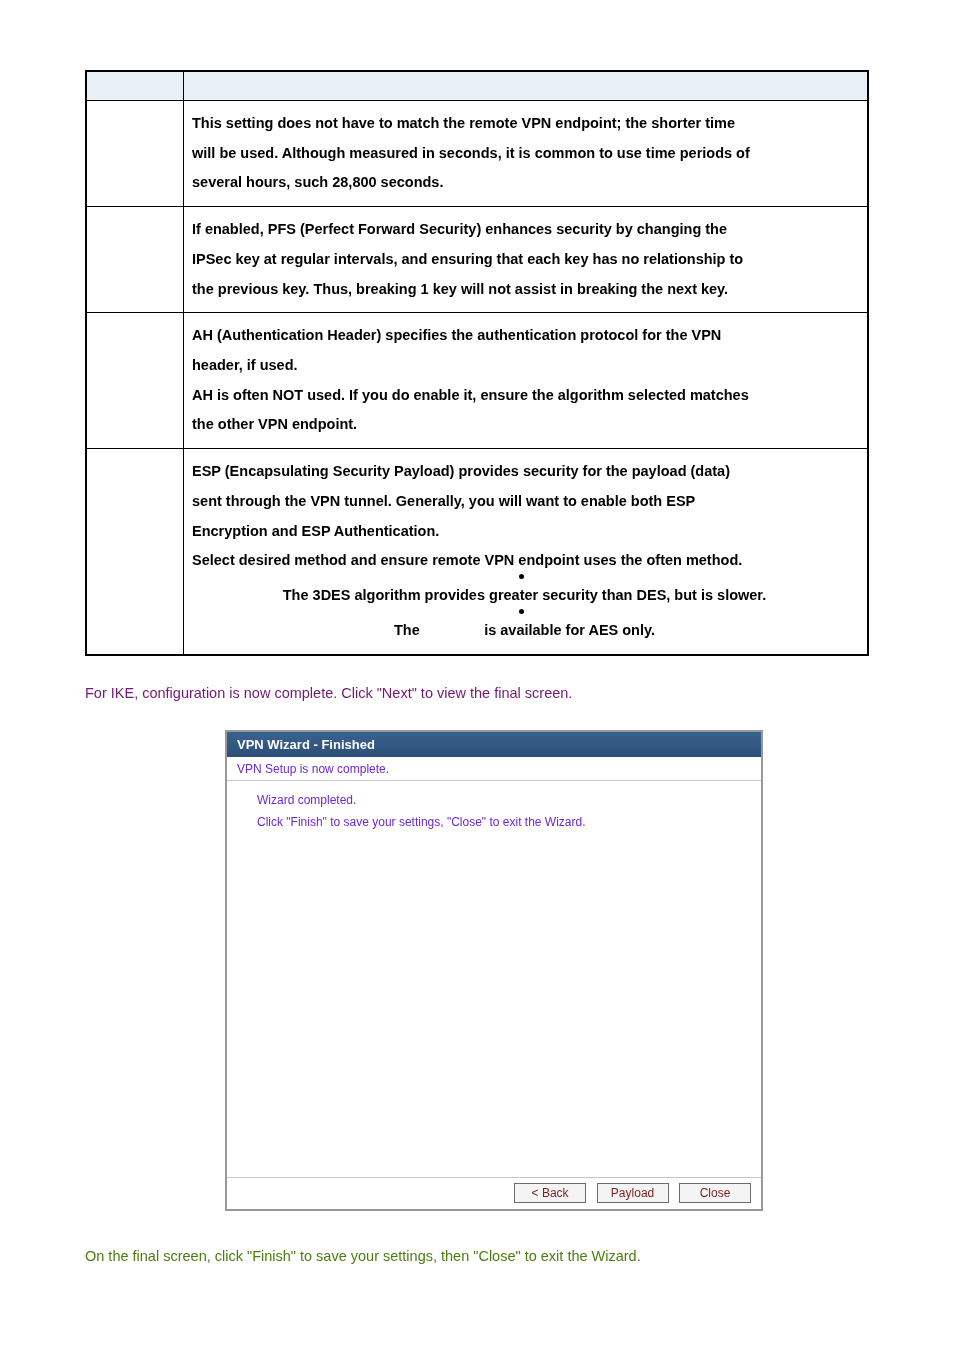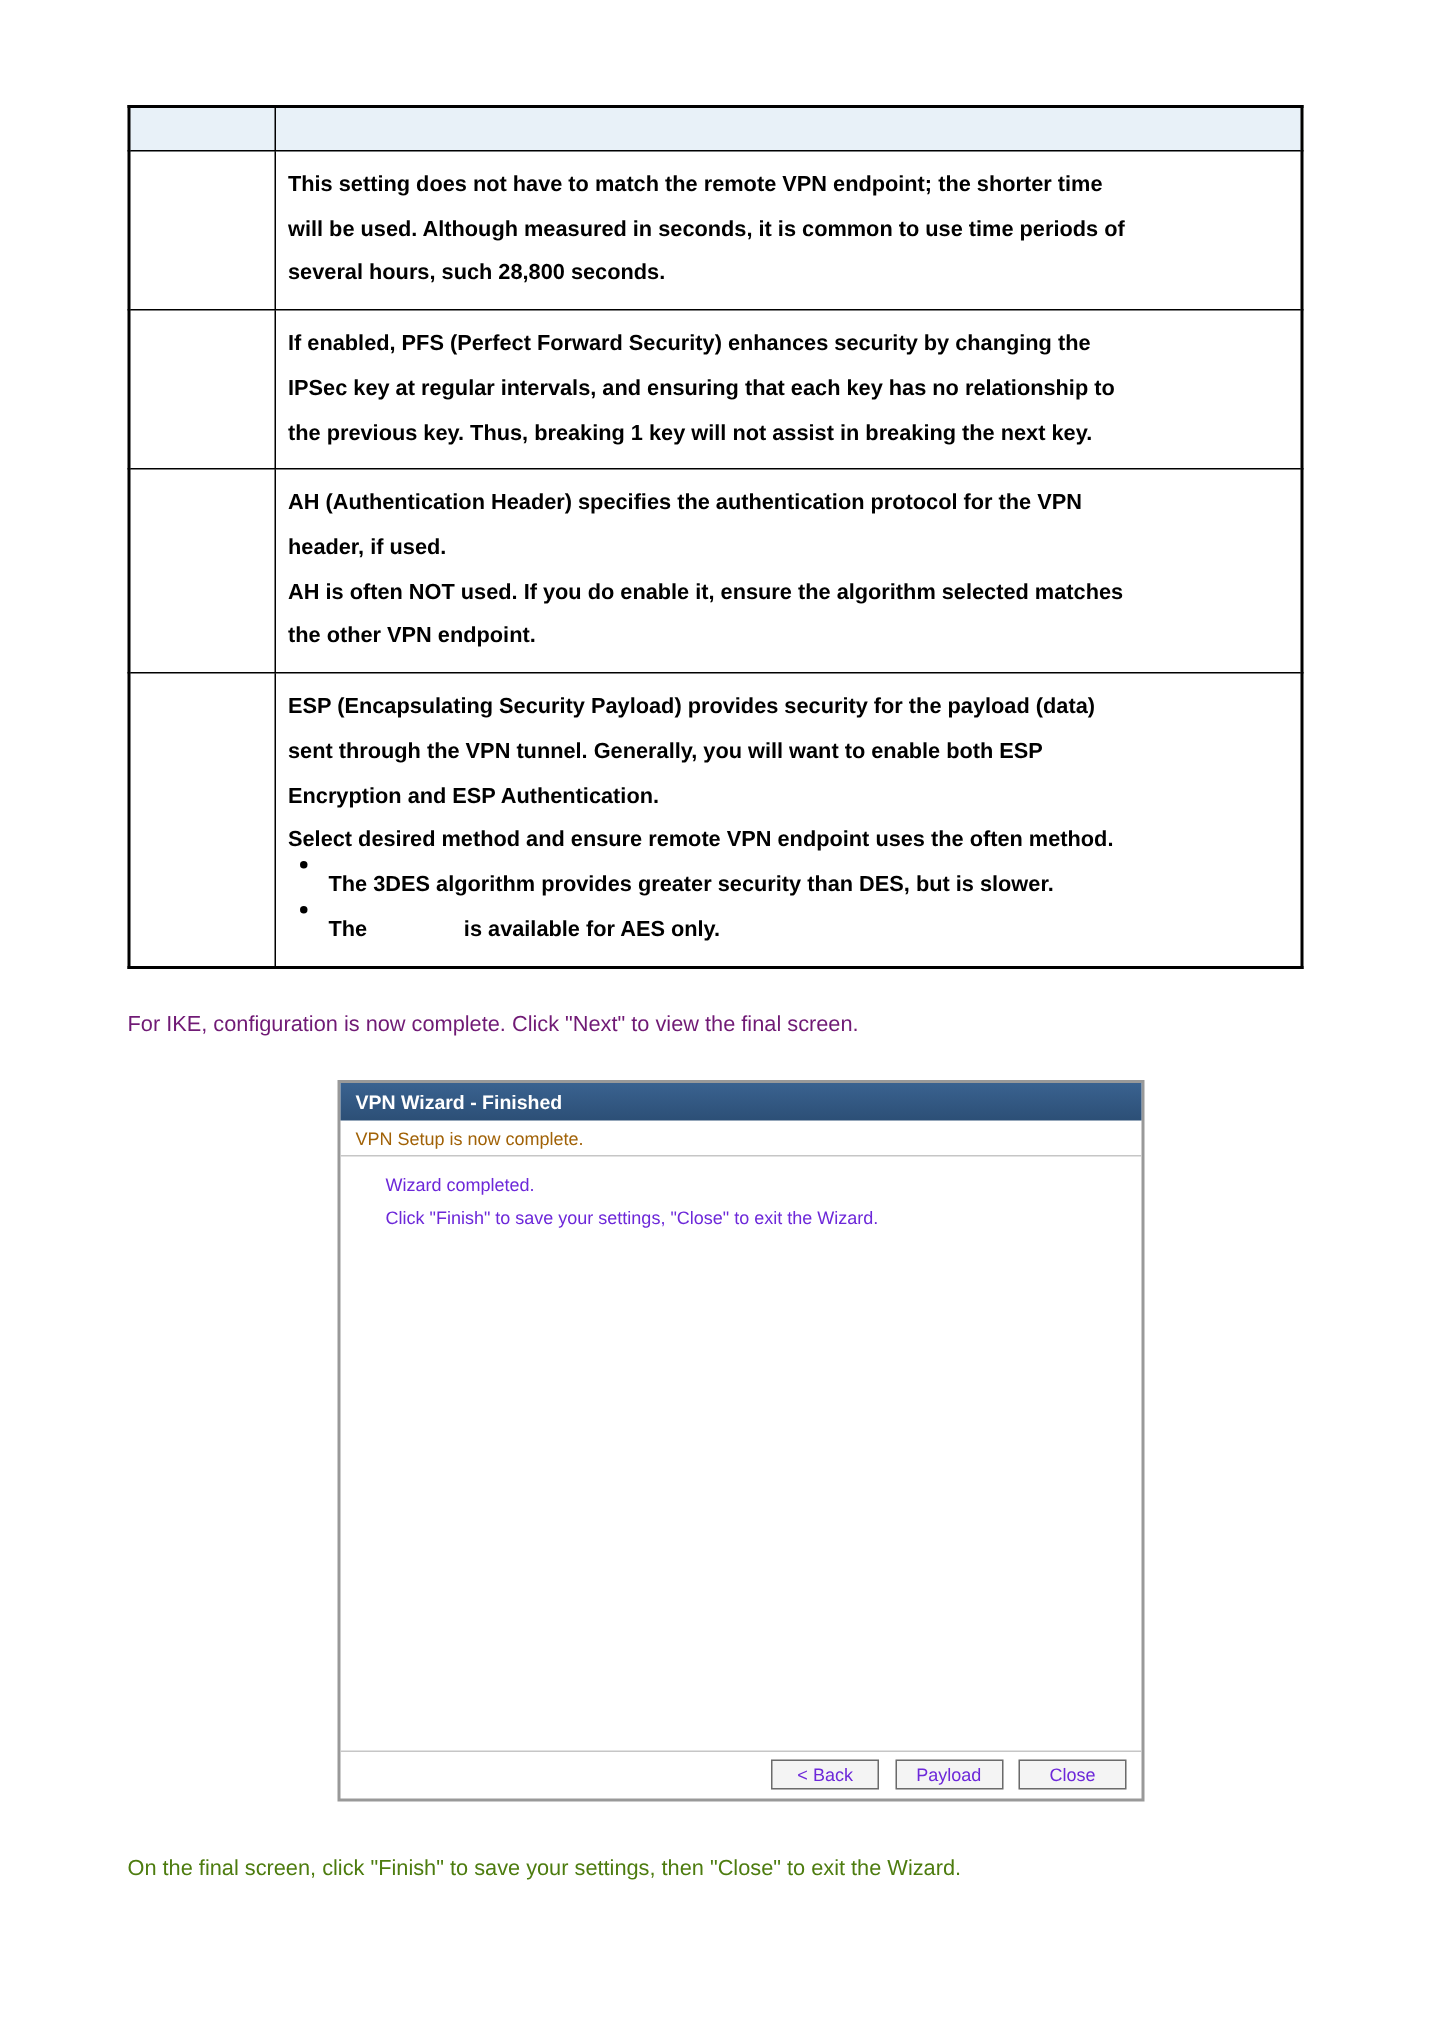--- a/index.html
+++ b/index.html
@@ -36,21 +36,22 @@
     padding: 8px 10px 8px 8px;
     font-size: 14.5px;
     line-height: 2.05;
     color: #000;
   }
   table.settings tr.last td {
     border-bottom: none;
   }
   .bullet-line {
     display: flex;
-    align-items: flex-start;
+    align-items: center;
+    flex-direction: column;
   }
   .bullet-dot {
     width: 5px; height: 5px; border-radius: 50%; background:#000;
     display:inline-block; margin: 0 14px 0 8px; position: relative; top:-2px;
   }
   .midtext {
     font-size: 14.5px;
     line-height: 1.9;
     margin: 24px 0 8px 0;
     color: #701a75;
@@ -67,21 +68,21 @@
   .wizard-title {
     background: #355d8a;
     background: linear-gradient(#3a6290,#2c4f76);
     color: #fff;
     font-size: 13px;
     font-weight: bold;
     padding: 5px 10px;
   }
   .wizard-sub {
     font-size: 12px;
-    color: #a16207;
+    color: #6d28d9;
     padding: 5px 10px 4px 10px;
     border-bottom: 1px solid #c6c6c6;
   }
   .wizard-body {
     height: 378px;
     padding: 12px 16px 6px 30px;
     font-size: 12px;
     color: #6d28d9;
   }
   .wizard-body .heading {
@@ -95,21 +96,21 @@
     padding: 5px 10px 6px 10px;
     text-align: right;
   }
   .wizard-footer button {
     font-size: 12px;
     padding: 2px 0;
     width: 72px;
     margin-left: 6px;
     border: 1px solid #6b6b6b;
     background: #f4f4f4;
-    color: #6d28d9;
+    color: #7f1d1d;
   }
   .bottom-text {
     font-size: 14.5px;
     line-height: 1.9;
     margin-top: 32px;
     color: #4d7c0f;
   }
 </style>
 </head>
 <body>

